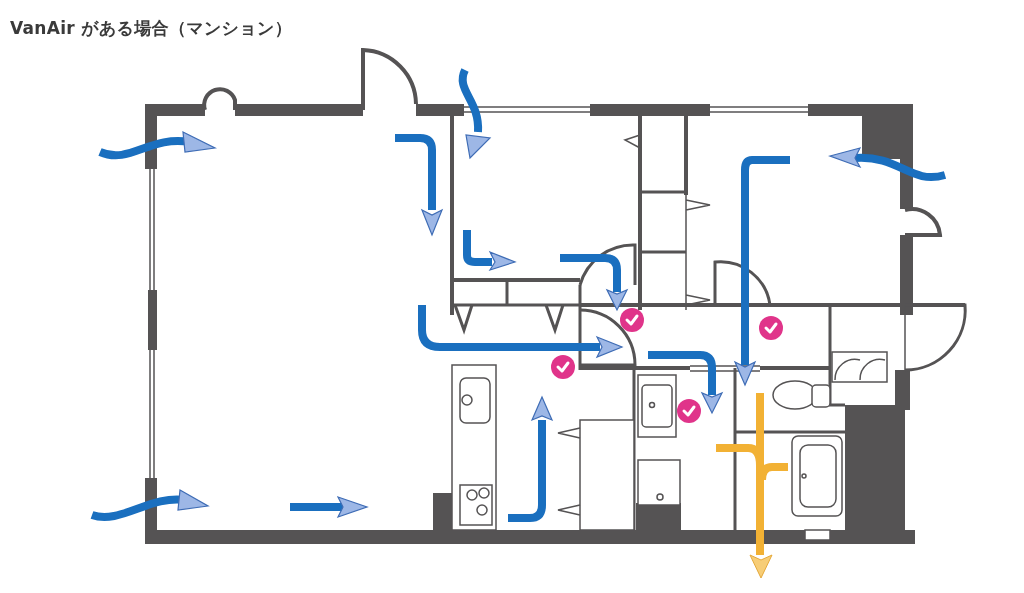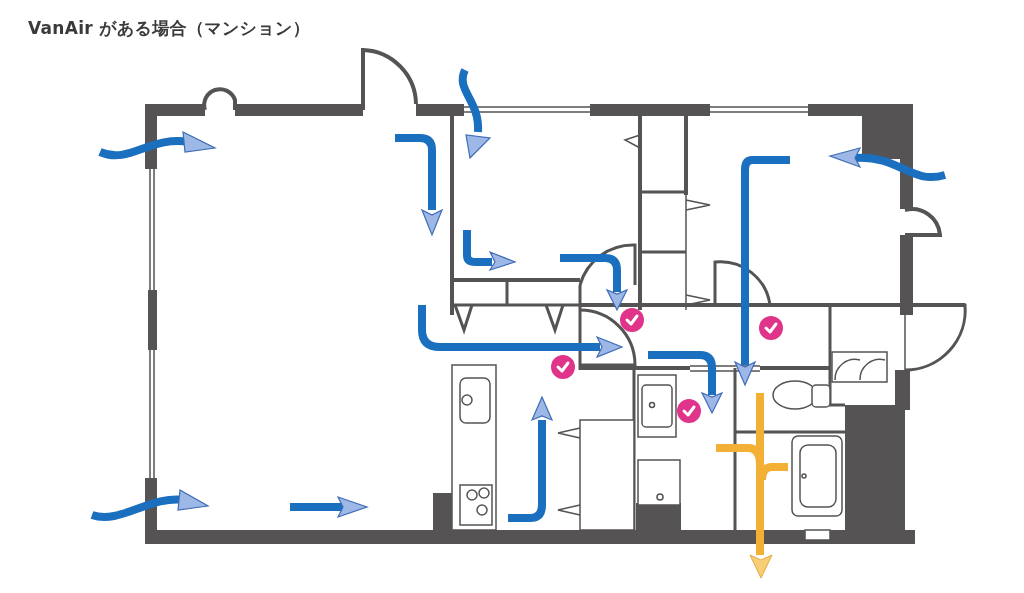--- a/index.html
+++ b/index.html
@@ -1,17 +1,17 @@
 <!DOCTYPE html>
 <html><head>
 <meta charset="utf-8">
 <style>
   html,body{margin:0;padding:0;background:#fff;}
   body{width:1024px;height:593px;position:relative;overflow:hidden;font-family:"DejaVu Sans",sans-serif;}
-  #title{position:absolute;left:28px;top:17px;font-size:17px;font-weight:bold;color:#3a3a3a;letter-spacing:0.3px;}
+  #title{position:absolute;left:10px;top:17px;font-size:17px;font-weight:bold;color:#3a3a3a;letter-spacing:0.3px;}
   svg{position:absolute;left:0;top:0;}
   .wall{fill:#555354;}
   .ln{stroke:#555354;fill:none;}
   .thin{stroke:#555354;fill:none;stroke-width:1.5;}
   .fix{stroke:#555354;fill:#fff;stroke-width:1.5;}
   .blue{stroke:#1a6fbf;stroke-width:8;fill:none;stroke-linecap:butt;}
   .bhead{fill:#9db7e6;stroke:#3e6cb5;stroke-width:1.2;}
   .yel{stroke:#f2b134;stroke-width:8;fill:none;}
   .yhead{fill:#f7cd76;stroke:#e5a93a;stroke-width:1;}
   .chk circle{fill:#e0348a;}

